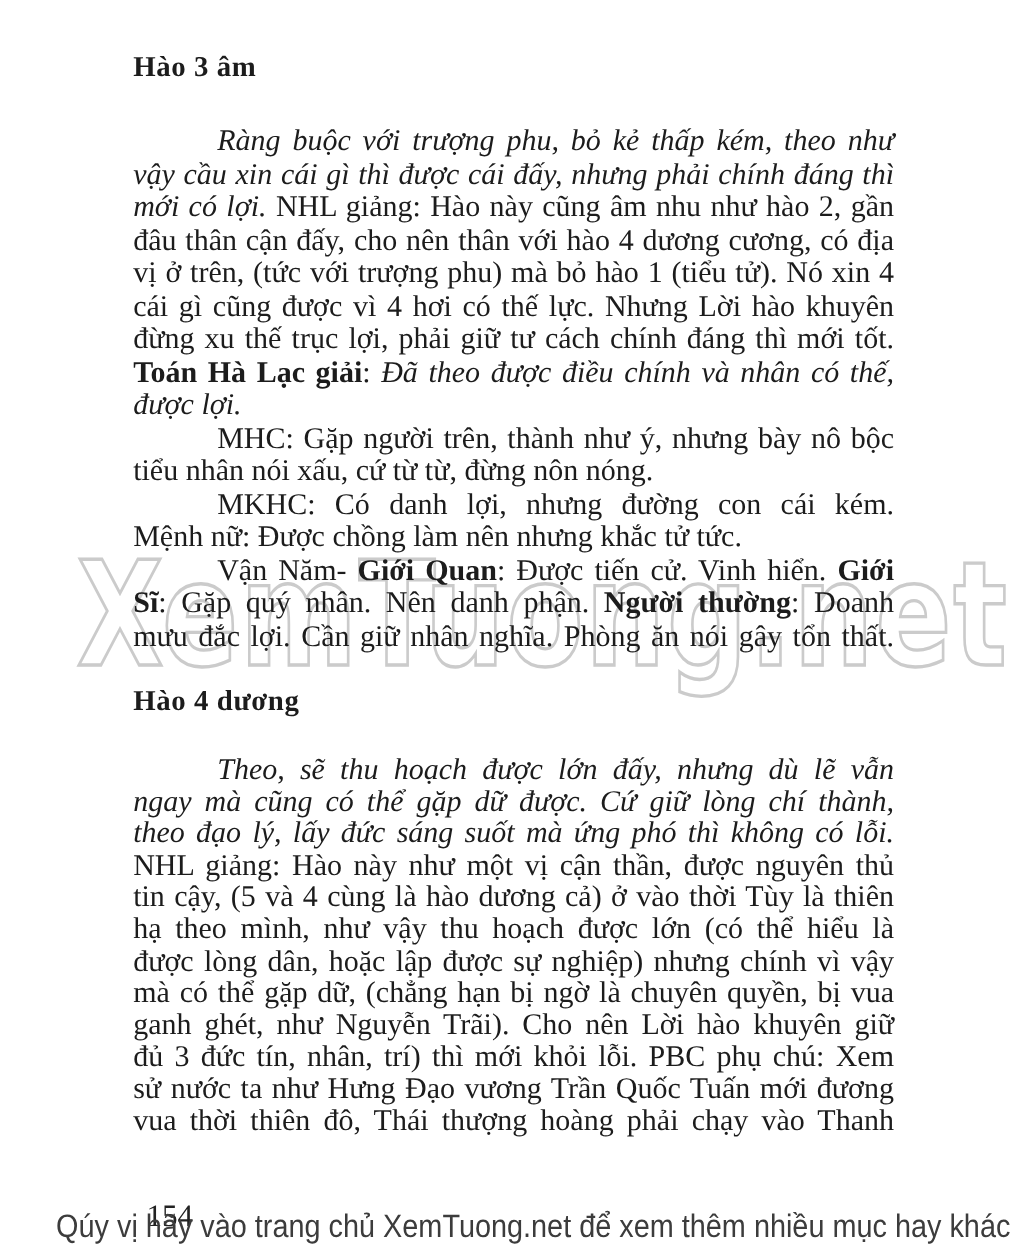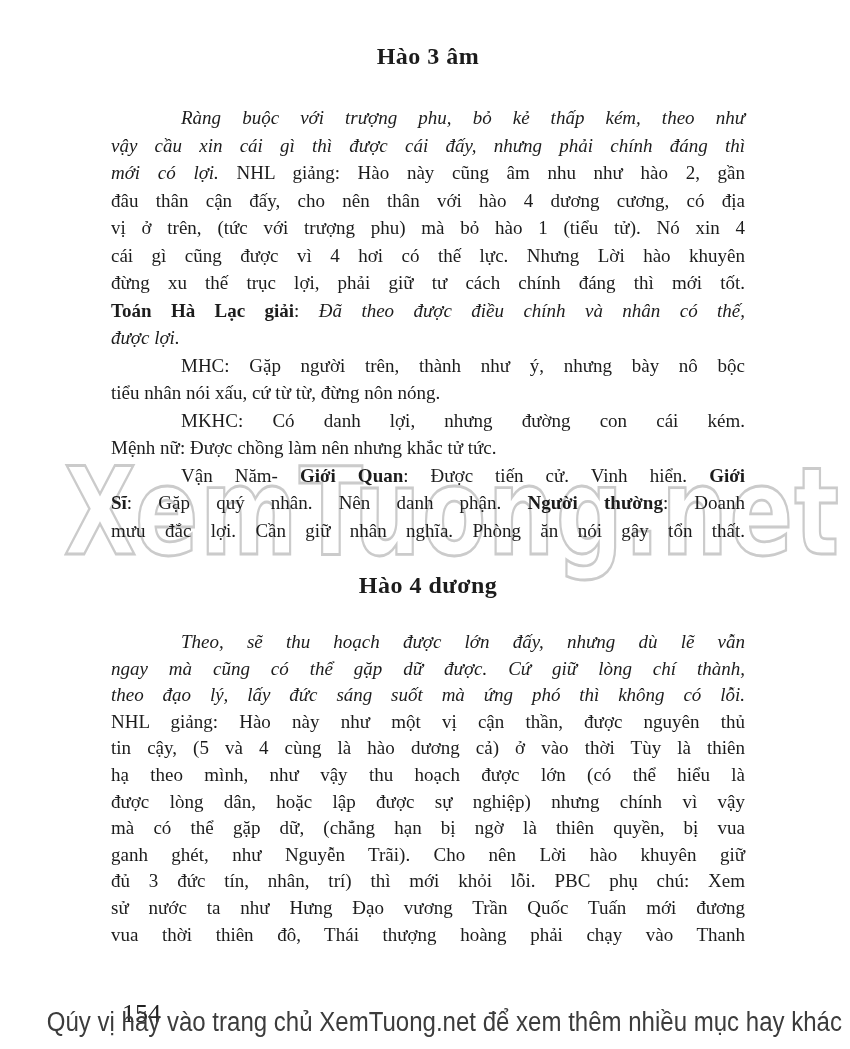--- a/index.html
+++ b/index.html
@@ -11,30 +11,29 @@
     overflow:hidden;
     font-family:"Liberation Serif", serif;
     color:#1c1c1c;
   }
   .text-column {
     position:absolute;
     left:111px; top:43px; width:634px;
     z-index:2;
   }
   .heading {
-    text-align:center;
     font-weight:700;
     font-size:24px;
     line-height:27px;
     letter-spacing:0.5px;
   }
   .heading.h-0 { margin:0 0 34px 0; }
   .heading.h-1 { margin:28px 0 30px 0; }
   .line {
-    font-size:19px;
+    font-size:25px;
     line-height:27.5px;
     text-align:left;
     white-space:normal;
   }
   .sec-1 .line { line-height:26.6px; }
   .line.just { text-align:justify; text-align-last:justify; }
   .line.ind { text-indent:70px; }
   .s-r { font-style:normal; font-weight:400; }
   .s-i { font-style:italic; font-weight:400;text-align:center; }
   .s-b { font-style:normal; font-weight:700; }
@@ -105,21 +104,21 @@
       </div>
       <div class="heading h-1">Hào 4 dương</div>
       <div class="sec-1">
         <div class="line just ind"><span class="s-i">Theo, sẽ thu hoạch được lớn đấy, nhưng dù lẽ vẫn</span></div>
         <div class="line just"><span class="s-i">ngay mà cũng có thể gặp dữ được. Cứ giữ lòng chí thành,</span></div>
         <div class="line just"><span class="s-i">theo đạo lý, lấy đức sáng suốt mà ứng phó thì không có lỗi.</span></div>
         <div class="line just"><span class="s-r">NHL giảng: Hào này như một vị cận thần, được nguyên thủ</span></div>
         <div class="line just"><span class="s-r">tin cậy, (5 và 4 cùng là hào dương cả) ở vào thời Tùy là thiên</span></div>
         <div class="line just"><span class="s-r">hạ theo mình, như vậy thu hoạch được lớn (có thể hiểu là</span></div>
         <div class="line just"><span class="s-r">được lòng dân, hoặc lập được sự nghiệp) nhưng chính vì vậy</span></div>
-        <div class="line just"><span class="s-r">mà có thể gặp dữ, (chẳng hạn bị ngờ là thiên quyền, bị vua</span></div>
+        <div class="line just"><span class="s-r">mà có thể gặp dữ, (chẳng hạn bị ngờ là chuyên quyền, bị vua</span></div>
         <div class="line just"><span class="s-r">ganh ghét, như Nguyễn Trãi). Cho nên Lời hào khuyên giữ</span></div>
         <div class="line just"><span class="s-r">đủ 3 đức tín, nhân, trí) thì mới khỏi lỗi. PBC phụ chú: Xem</span></div>
         <div class="line just"><span class="s-r">sử nước ta như Hưng Đạo vương Trần Quốc Tuấn mới đương</span></div>
         <div class="line just"><span class="s-r">vua thời thiên đô, Thái thượng hoàng phải chạy vào Thanh</span></div>
       </div>
     </div>
   <div class="page-number">154</div>
   <div class="footer"><span>Qúy vị hãy vào trang chủ </span><span class="brand">XemTuong.net</span><span> để xem thêm nhiều mục hay khác</span></div>
 </div>
 

